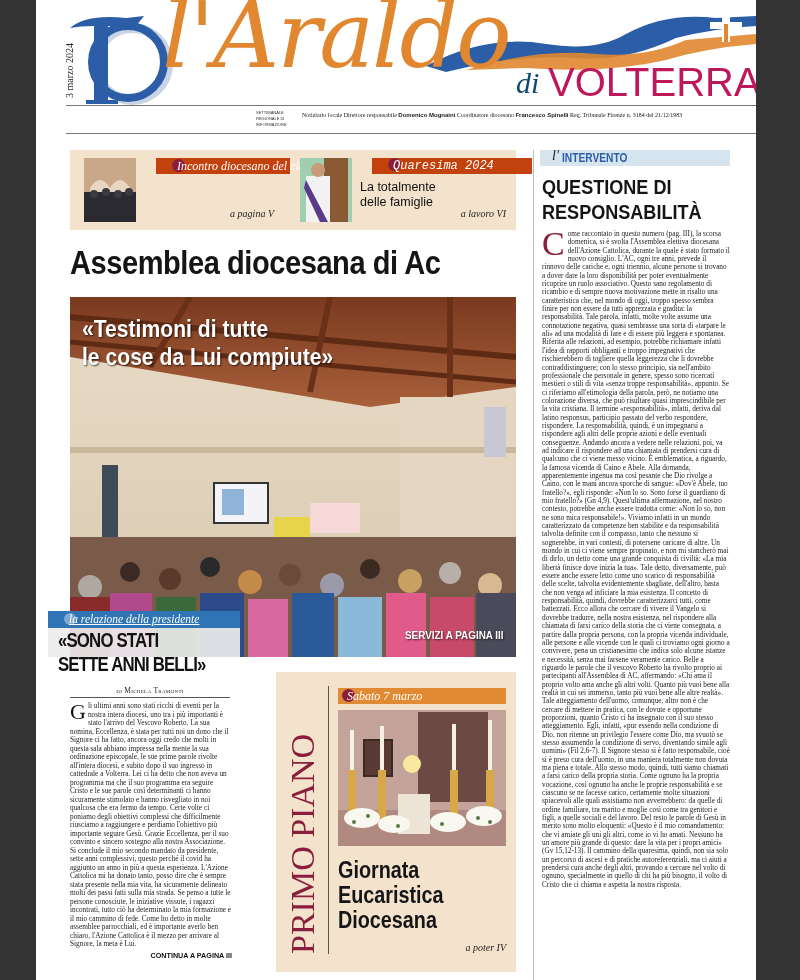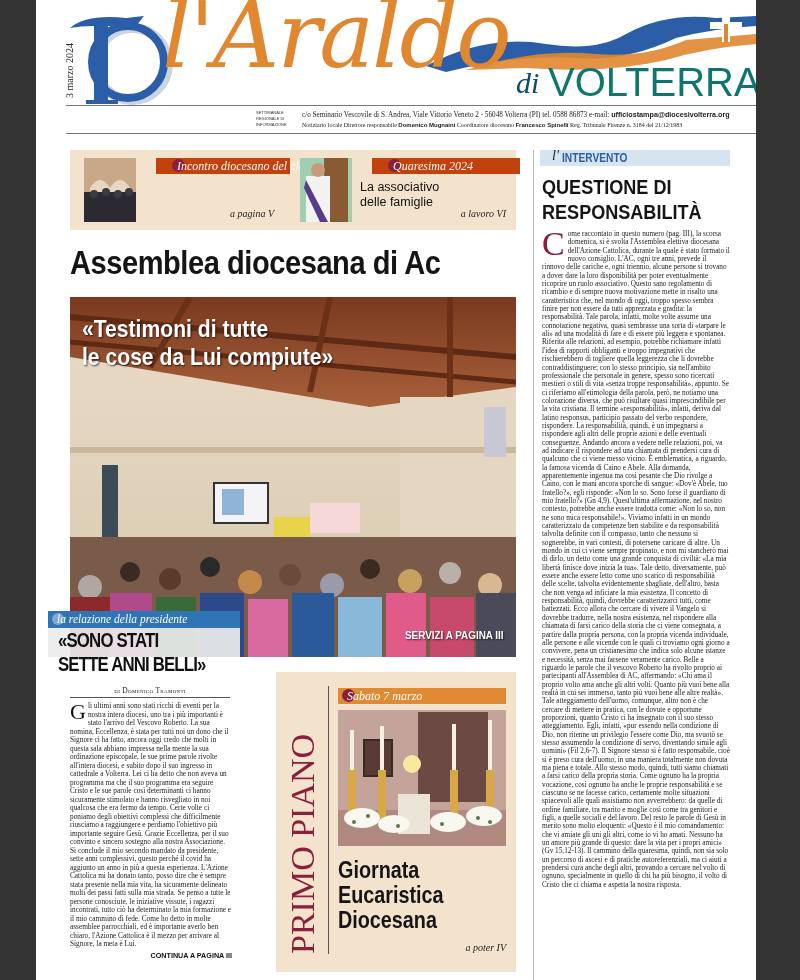--- a/index.html
+++ b/index.html
@@ -10,21 +10,21 @@
   
   .masthead { position: absolute; left: 0; top: 0; width: 639px; height: 136px; }
   .to-logo { position: absolute; left: 30px; top: 6px; width: 110px; height: 100px; }
   .date-vertical { position: absolute; left: 28px; top: 98px; transform: rotate(-90deg); transform-origin: left top;
     font-family: "Liberation Serif", serif; font-size: 10px; color: #222; white-space: nowrap; }
   .title-araldo { position: absolute; left: 126px; top: -10px; font-family: "DejaVu Serif", serif; font-style: italic;
     font-size: 92px; color: #e0872f; letter-spacing: -2px; line-height: 1; white-space: nowrap; }
   .title-di { position: absolute; left: 480px; top: 66px; font-family: "Liberation Serif", serif; font-style: italic;
     font-size: 30px; color: #0c4a6e; }
   .title-volterra { position: absolute; left: 512px; top: 60px; font-family: "Liberation Sans", sans-serif;
-    font-size: 40px; color: #0f766e; letter-spacing: 0px; }
+    font-size: 40px; color: #be185d; letter-spacing: 0px; }
   .skyline { position: absolute; left: 390px; top: 4px; width: 330px; height: 70px; }
   .mast-rule-top { position: absolute; left: 30px; top: 105px; width: 690px; height: 1px; background: #777; }
   .mast-rule-bot { position: absolute; left: 30px; top: 133px; width: 690px; height: 1px; background: #777; }
   .toscana-oggi { position: absolute; left: 34px; top: 107px; font-family: "Liberation Serif", serif; font-size: 22px;
     color: #1b2a4a; letter-spacing: 1px; }
   .settimanale { position: absolute; left: 220px; top: 110px; width: 44px; font-family: "Liberation Sans", sans-serif;
     font-size: 4px; line-height: 6px; color: #333; }
   .mast-info { position: absolute; left: 266px; top: 110px; font-family: "Liberation Serif", serif; color: #222; white-space: nowrap; }
   .mast-info .l1 { font-size: 7.2px; line-height: 10px; }
   .mast-info .l2 { font-size: 6px; line-height: 10px; }
@@ -47,21 +47,21 @@
     font-size: 33px; letter-spacing: -0.5px; color: #151515; transform: scaleX(0.88); transform-origin: left; white-space: nowrap; }
   .main-photo { position: absolute; left: 34px; top: 297px; width: 446px; height: 360px; overflow: hidden; padding-left: 39px; }
   .main-photo svg { position: absolute; left: 0; top: 0; }
   .photo-quote { position: absolute; left: 12px; top: 18px; font-family: "Liberation Sans", sans-serif; font-weight: bold;
     font-size: 24px; line-height: 28px; color: #fff; text-shadow: 1px 1px 2px rgba(0,0,0,.7); transform: scaleX(0.88); transform-origin: left; white-space: nowrap; }
   .servizi { position: absolute; right: 12px; top: 332px; font-family: "Liberation Sans", sans-serif; font-weight: bold;
     font-size: 11px; color: #fff; text-shadow: 1px 1px 2px rgba(0,0,0,.7); transform: scaleX(0.9); transform-origin: right; }
 
   
   .pres-kicker { position: absolute; left: 12px; top: 611px; width: 192px; height: 17px; background: #2f74b5; color: #fff;
-    font-family: "Liberation Serif", serif; font-style: italic; font-size: 11.5px; line-height: 17px; padding-left: 4px; }
+    font-family: "Liberation Serif", serif; font-style: italic; font-size: 11.5px; line-height: 17px; padding-left: 16px; text-decoration: underline; }
   .pres-kicker .cap-dot { display: inline-block; width: 12px; height: 12px; border-radius: 50%; background: #7fa8d4; vertical-align: -2px; margin-right: -7px; }
   .pres-box { position: absolute; left: 12px; top: 628px; width: 192px; height: 29px; background: rgba(235,235,235,0.92); }
   .pres-title { position: absolute; left: 22px; top: 628px; font-family: "Liberation Sans", sans-serif; font-weight: bold;
     font-size: 20px; line-height: 24px; color: #111; letter-spacing: -1px; transform: scaleX(0.84); transform-origin: left; white-space: nowrap; }
   .byline { position: absolute; left: 34px; top: 686px; width: 160px; text-align: center; font-family: "Liberation Serif", serif;
     font-size: 7.5px; letter-spacing: 0.3px; color: #222; font-variant: small-caps; }
   .byline-rule { position: absolute; left: 34px; top: 697px; width: 160px; height: 1px; background: #555; }
 
   .col-text { font-family: "Liberation Serif", serif; font-size: 7.3px; line-height: 8.5px; color: #1c1c1c; text-align: left; }
   .pres-text { position: absolute; left: 34px; top: 702px; width: 162px; }
@@ -114,24 +114,20 @@
       <rect x="298" y="20" width="4" height="18" fill="#e0872f"></rect>
     </svg>
 
     <div class="title-araldo">l'Araldo</div>
     <div class="title-di">di</div>
     <div class="title-volterra">VOLTERRA</div>
 
     <div class="mast-rule-top"></div>
     <div class="settimanale">SETTIMANALE REGIONALE DI INFORMAZIONE</div>
     <div class="mast-info">
-      <div class="l1">
-        <span>c/o Seminario Vescovile di S. Andrea, Viale Vittorio Veneto 2 - 56048 Volterra (PI) tel. 0588 86873 e-mail:</span>
-        <b>ufficiostampa@diocesivolterra.org</b>
-      </div>
       <div class="l2">
         <span>Notiziario locale Direttore responsabile</span>
         <b>Domenico Mugnaini</b>
         <span>Coordinatore diocesano</span>
         <b>Francesco Spinelli</b>
         <span>Reg. Tribunale Firenze n. 3184 del 21/12/1983</span>
       </div>
     </div>
     <div class="mast-rule-bot"></div>
   </div>
@@ -154,25 +150,25 @@
     </div>
 
     <div class="teaser" style="left:230px;width:206px;">
       <svg class="thumb" viewBox="0 0 52 64">
         <rect width="52" height="64" fill="#9fcfb0"></rect>
         <rect x="24" y="0" width="24" height="64" fill="#8a5a34"></rect>
         <rect x="6" y="18" width="24" height="46" fill="#f2f2f2"></rect>
         <circle cx="18" cy="12" r="7" fill="#c99a7a"></circle>
         <path d="M6 22 L28 64 L20 64 L4 30 Z" fill="#5a3a8a"></path>
       </svg>
-      <div class="kicker" style="width:148px;">
+      <div class="kicker" style="width:160px;font-family:Liberation Mono, monospace;">
         <span class="cap-dot"></span><span class="kt">Q</span><span>uaresima 2024</span>
       </div>
       <div class="headline">
-        <div>La associativo</div>
+        <div>La totalmente</div>
         <div>delle famiglie</div>
       </div>
       <div class="page-ref">a lavoro VI</div>
     </div>
   </div>
 
   <div class="main-title">Assemblea diocesana di Ac</div>
 
   <div class="main-photo">
     <svg width="446" height="360" viewBox="0 0 446 360">
@@ -235,21 +231,21 @@
 
   <div class="pres-kicker">
     <span class="cap-dot"></span><span class="kt" style="position:relative">la</span><span> relazione della presidente</span>
   </div>
   <div class="pres-box"></div>
   <div class="pres-title">
     <div>«SONO STATI</div>
     <div>SETTE ANNI BELLI»</div>
   </div>
 
-  <div class="byline">di Domenico Tramonti</div>
+  <div class="byline">di Michela Tramonti</div>
   <div class="byline-rule"></div>
   <div class="pres-text col-text">
     <span class="dropcap-g">G</span><span>li ultimi anni sono stati ricchi di eventi per la nostra intera diocesi, uno tra i più importanti è stato l'arrivo del Vescovo Roberto. La sua nomina, Eccellenza, è stata per tutti noi un dono che il Signore ci ha fatto, ancora oggi credo che molti in questa sala abbiano impressa nella mente la sua ordinazione episcopale, le sue prime parole rivolte all'intera diocesi, e subito dopo il suo ingresso in cattedrale a Volterra. Lei ci ha detto che non aveva un programma ma che il suo programma era seguire Cristo e le sue parole così determinanti ci hanno sicuramente stimolato e hanno risvegliato in noi qualcosa che era fermo da tempo. Certe volte ci poniamo degli obiettivi complessi che difficilmente riusciamo a raggiungere e perdiamo l'obiettivo più importante seguire Gesù. Grazie Eccellenza, per il suo convinto e sincero sostegno alla nostra Associazione. Si conclude il mio secondo mandato da presidente, sette anni complessivi, questo perché il covid ha aggiunto un anno in più a questa esperienza. L'Azione Cattolica mi ha donato tanto, posso dire che è sempre stata presente nella mia vita, ha sicuramente delineato molti dei passi fatti sulla mia strada. Se penso a tutte le persone conosciute, le iniziative vissute, i ragazzi incontrati, tutto ciò ha determinato la mia formazione e il mio cammino di fede. Come ho detto in molte assemblee parrocchiali, ed è importante averlo ben chiaro, l'Azione Cattolica è il mezzo per arrivare al Signore, la meta è Lui.</span>
     <div class="continua">CONTINUA A PAGINA III</div>
   </div>
 
   <div class="primo">
     <div class="primo-label">PRIMO PIANO</div>
     <div class="primo-rule"></div>
     <div class="primo-kicker">

